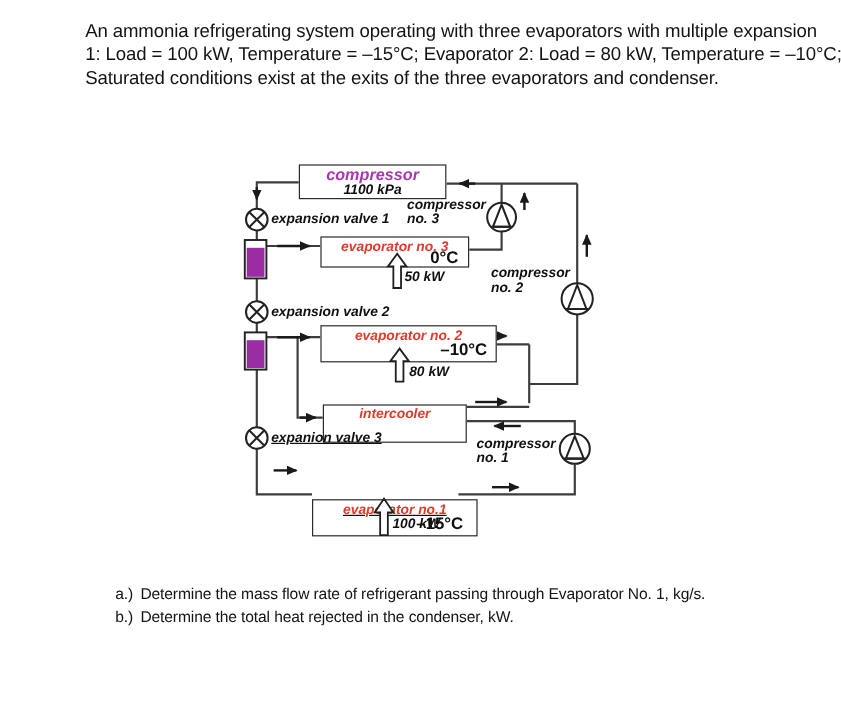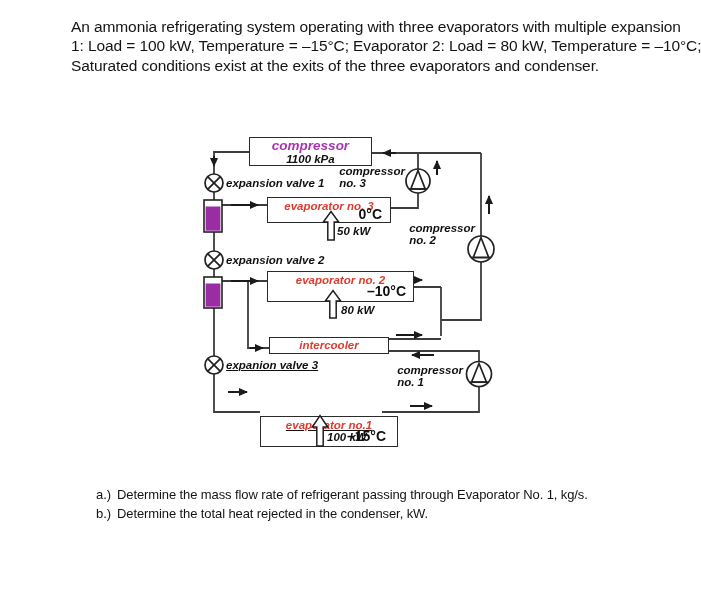--- a/index.html
+++ b/index.html
@@ -135,21 +135,21 @@
   <div class="box" style="left:233px;top:197px;width:124px;height:26px;">
     <div class="title red">evaporator no. 3</div>
     <div class="temp" style="right:8px;bottom:0px;">0°C</div>
   </div>
 
   <div class="box" style="left:233px;top:271px;width:147px;height:31px;">
     <div class="title red">evaporator no. 2</div>
     <div class="temp" style="right:7px;bottom:2px;">–10°C</div>
   </div>
 
-  <div class="box" style="left:235px;top:337px;width:120px;height:17px;">
+  <div class="box" style="left:235px;top:337px;width:120px;height:32px;">
     <div class="title red" style="padding-top:1px;">intercooler</div>
   </div>
 
   <div class="box" style="left:226px;top:416px;width:138px;height:31px;text-decoration:underline;">
     <div class="title red">evaporator no.1</div>
     <div class="temp" style="right:11px;bottom:2px;">–15°C</div>
   </div>
 
   <div class="lbl" style="left:192px;top:177px;">expansion valve 1</div>
   <div class="lbl" style="left:192px;top:254px;">expansion valve 2</div>

